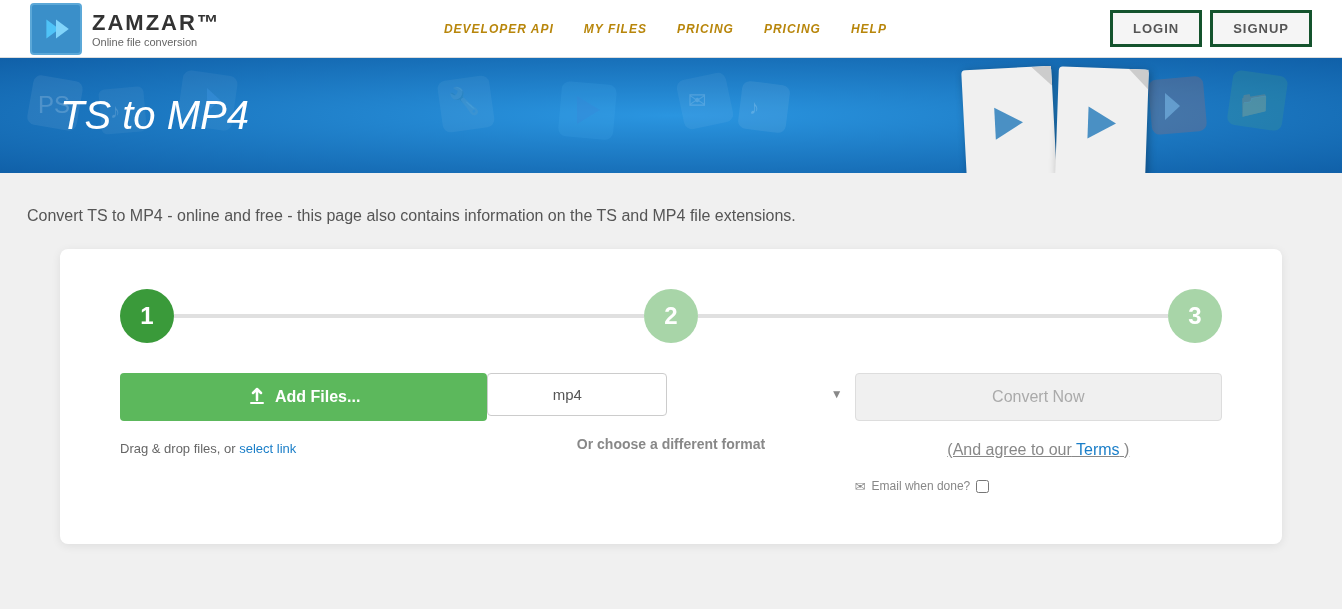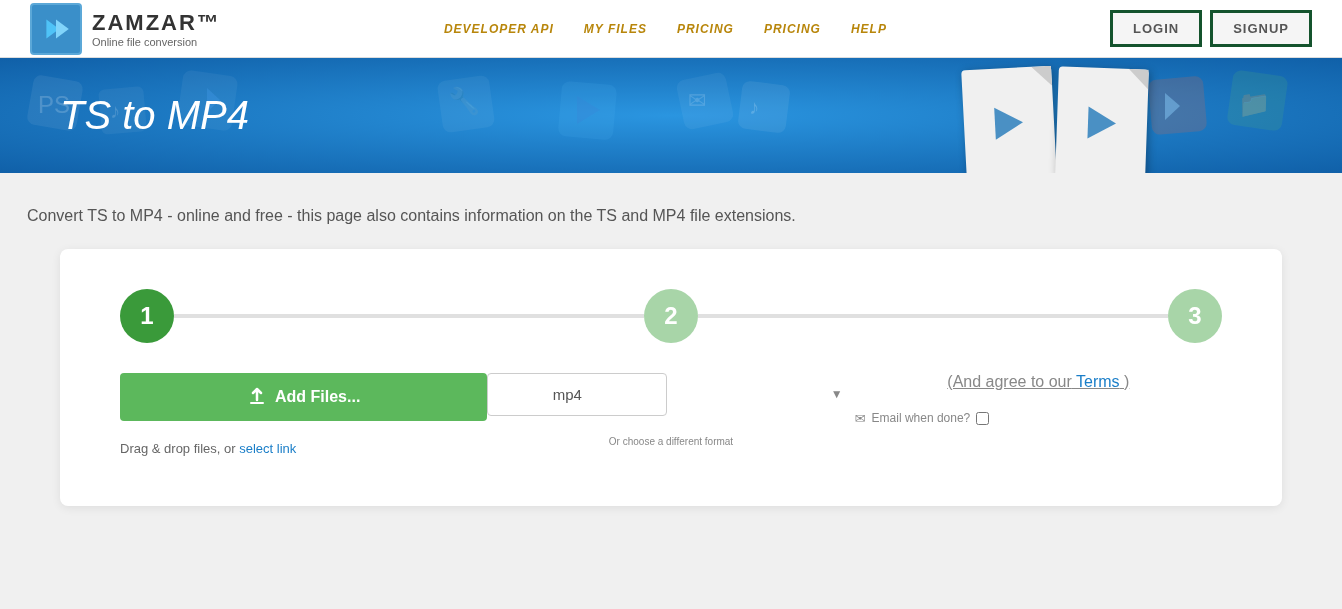--- a/index.html
+++ b/index.html
@@ -260,23 +260,24 @@
     .format-select-arrow {
       position: absolute;
       right: 12px;
       top: 50%;
       transform: translateY(-50%);
       color: #888;
       pointer-events: none;
       font-size: 12px;
     }
     .choose-format-text {
-      font-size: 10px;
+      font-size: 14px;
       color: #888;
       text-align: center;
+      font-weight: bold;
     }
 
     
     .convert-btn {
       background: #f0f0f0;
       color: #aaa;
       border: 1px solid #ddd;
       padding: 14px 30px;
       font-size: 16px;
       border-radius: 4px;
@@ -420,20 +421,21 @@
           <option value="mkv">mkv</option>
           <option value="wmv">wmv</option>
           <option value="flv">flv</option>
         </select>
         <span class="format-select-arrow">▼</span>
       </div>
       <div class="choose-format-text">Or choose a different format</div>
     </div>
 
     <div class="step-section">
+      <button class="convert-btn">Convert Now</button>
       <div class="agree-text">
         <span>(And agree to our</span>
         <a style="color:#1a7ec8;">Terms</a>
         <span>)</span>
       </div>
       <div class="email-row">
         <span style="font-size:13px;">✉</span>
         <span>Email when done?</span>
         <input type="checkbox" style="cursor: pointer;">
       </div>

